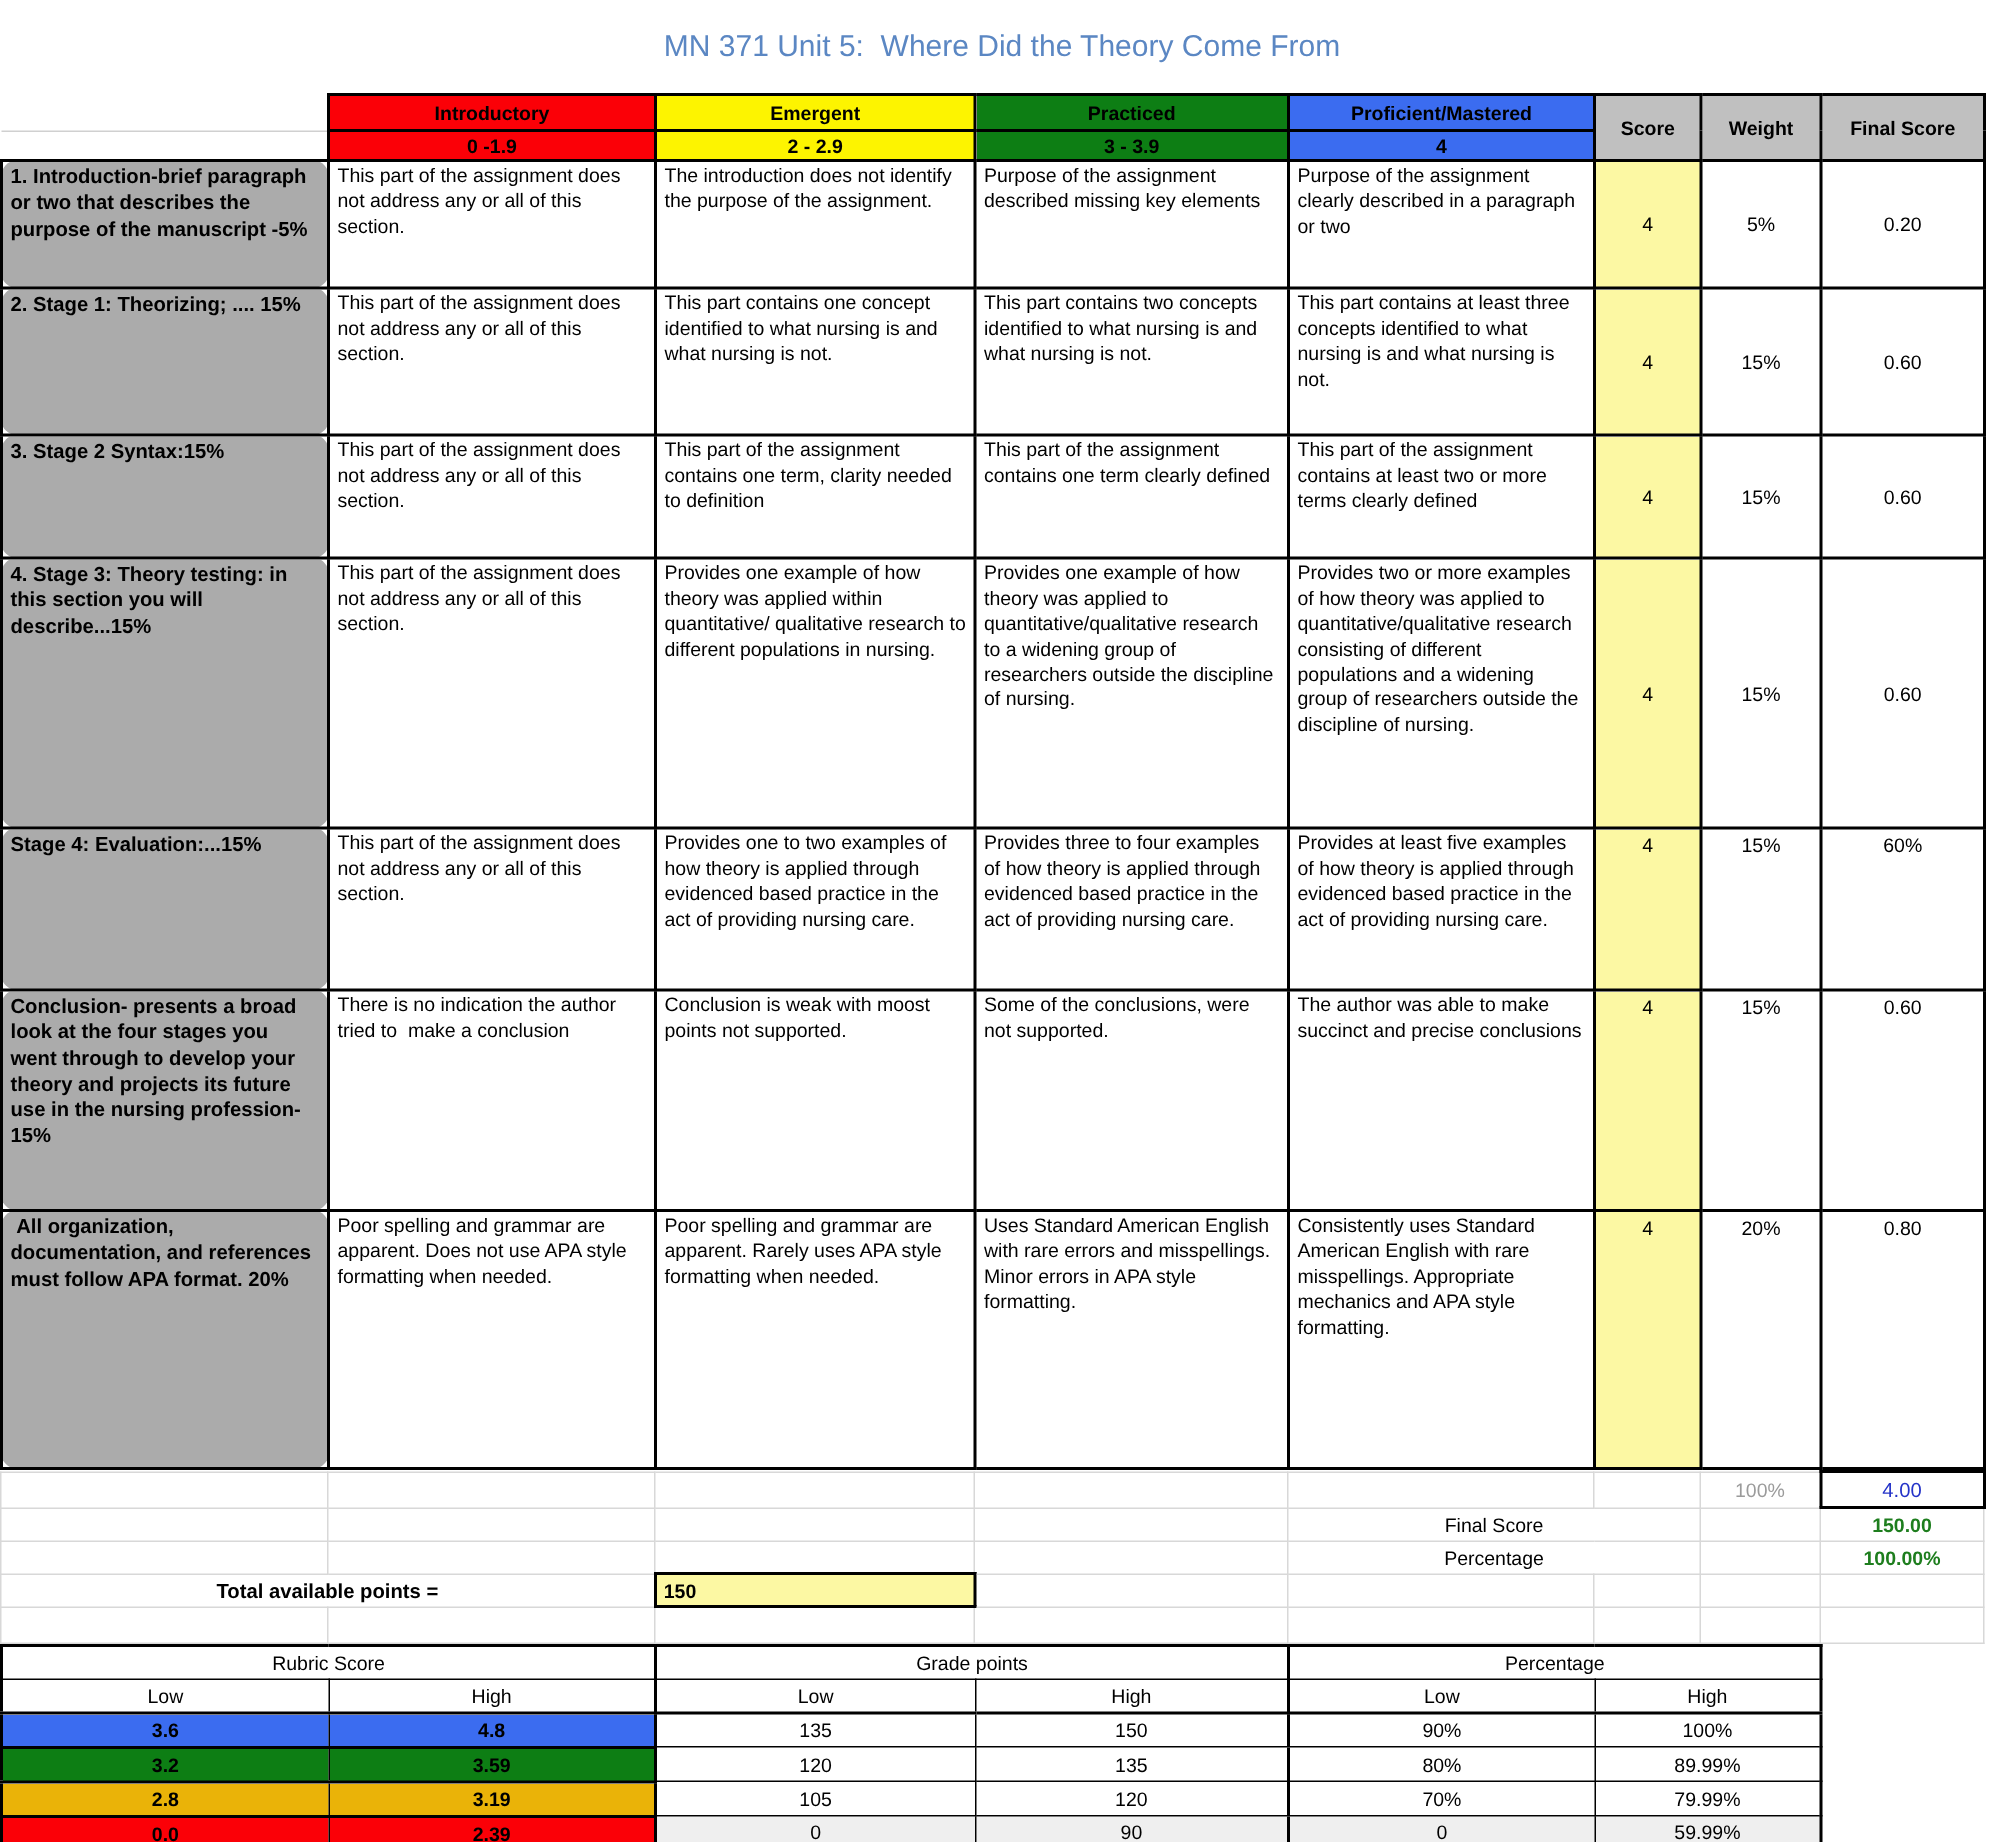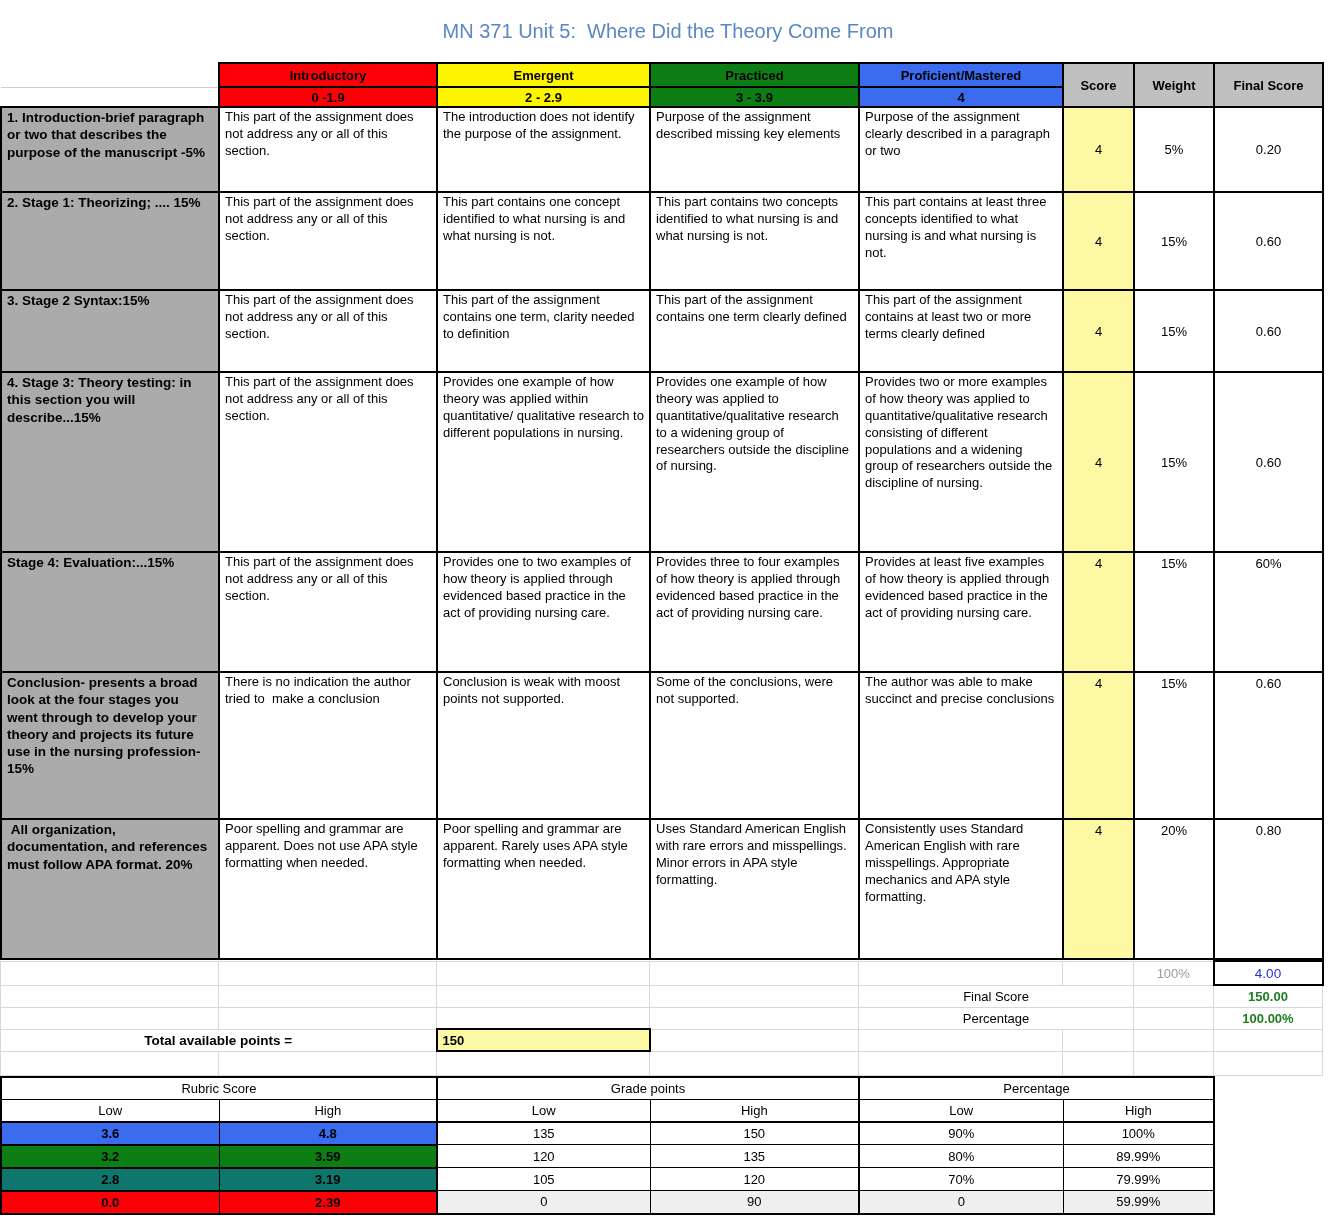--- a/index.html
+++ b/index.html
@@ -16,28 +16,28 @@
   
   .rubric{width:1322px;}
   .rubric td,.rubric th{border:2px solid #000;}
   .rubric .blank-cell{border:none;border-bottom:1px solid #d0d0d0;border-right:1px solid #d0d0d0;background:#fff;}
   .lvl{font-weight:bold;text-align:center;vertical-align:middle;}
   .bg-red{background:#fb0007;}
   .bg-yellow{background:#fdf400;margin-top:27px;}
   .bg-green{background:#0d7e14;}
   .bg-blue{background:#3b6cf0;}
   .gray-hdr{background:#c0c0c0;font-weight:bold;text-align:center;vertical-align:middle;margin-left:36px;}
-  .crit{background:#ababab;font-weight:bold;text-align:left;font-size:13.5px;line-height:1.28;}
+  .crit{background:#ababab;font-weight:bold;text-align:left;font-size:13.5px;line-height:1.28;border-radius:10px;}
   .desc{background:#fff;line-height:1.3;}
   .score{background:#fcf8a3;text-align:center;vertical-align:middle;}
   .weight{text-align:center;vertical-align:middle;}
   .final{text-align:center;vertical-align:middle;}
   tr.va-top .score,tr.va-top .weight,tr.va-top .final{vertical-align:top;padding-top:3px;}
   .h85{height:85px}.h98{height:98px}.h82{height:82px}.h180{height:180px}
-  .h120{height:120px}.h147{height:147px}.h140{height:140px}
+  .h120{height:108px}.h147{height:147px}.h140{height:172px}
   .hr1{height:24px}.hr2{height:20px}
 
   
   .summary{width:1322px;}
   .summary td{border:1px solid #d8d8d8;background:#fff;}
   .summary .weight-total{color:#9b9b9b;text-align:center;vertical-align:middle;}
   .summary .score-total{border:2px solid #000;color:#2433c8;text-align:center;vertical-align:middle;font-size:13.5px;}
   .summary .sum-label{text-align:center;vertical-align:middle;}
   .summary .green-val{color:#1e7e1e;font-weight:bold;text-align:center;vertical-align:middle;}
   .summary .tp-label{font-weight:bold;text-align:center;vertical-align:middle;font-size:13.5px;}
@@ -45,21 +45,21 @@
   .sh24{height:24px}.sh22{height:22px}
 
   
   .lookup{width:1213px;border:2px solid #000;}
   .lookup td,.lookup th{border:1px solid #000;text-align:center;vertical-align:middle;height:21px;padding:0 4px;}
   .lookup .thick-r{border-right:2px solid #000000;}
   .lookup .rub{font-weight:bold;border-top:2px solid #000;border-bottom:2px solid #000;}
   .lookup .sub{border-bottom:2px solid #000;}
   .c-blue{background:#3b6cf0;}
   .c-green{background:#0d7e14;}
-  .c-gray{background:#0f766e;}
+  .c-gray{background:#eab308;}
   .c-red{background:#fb0007;}
   .shade{background:#efefef;}
 </style>
 </head>
 <body>
 
 <div class="sheet">
 
   <div class="title">MN 371 Unit 5:  Where Did the Theory Come From</div>
 

